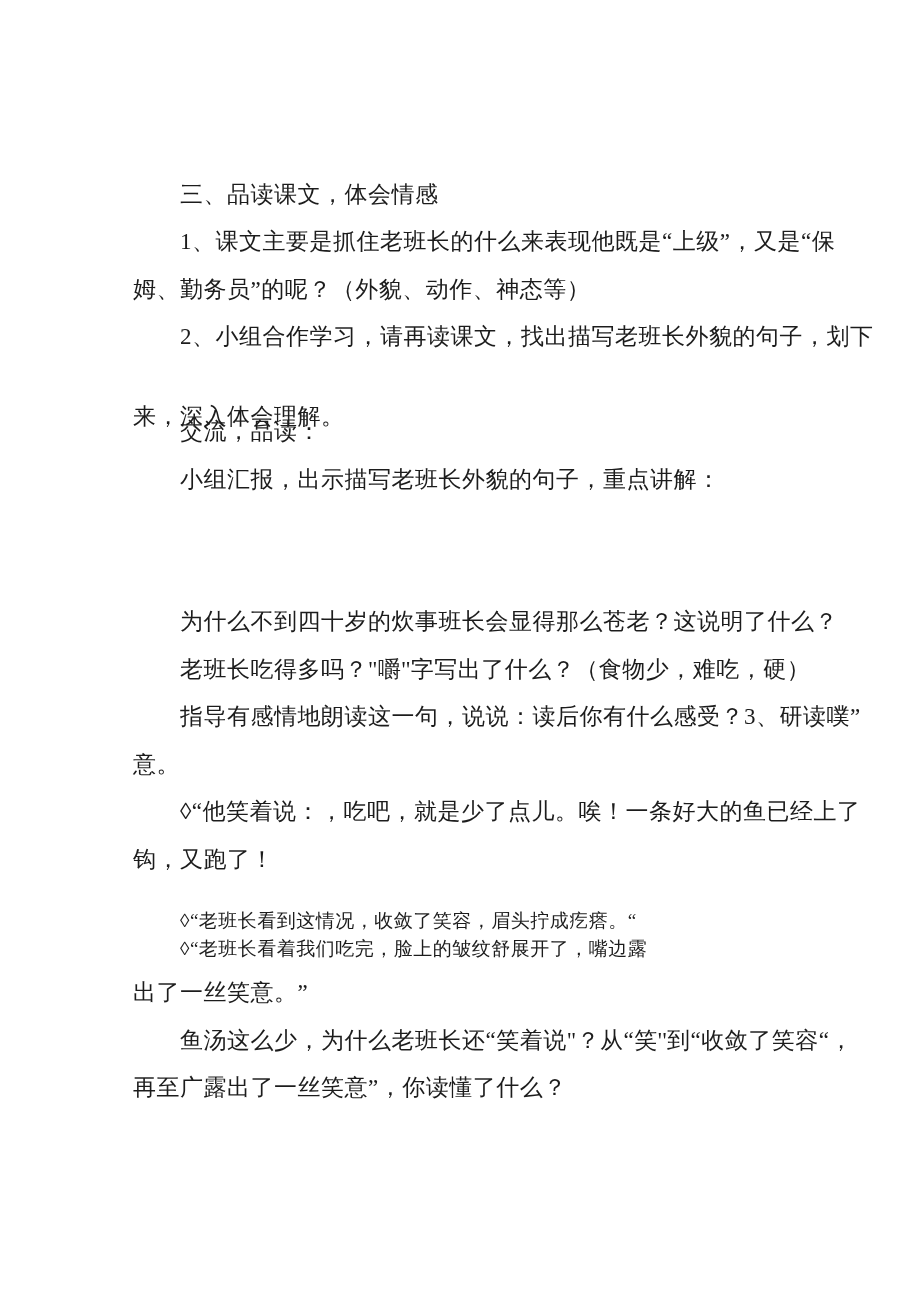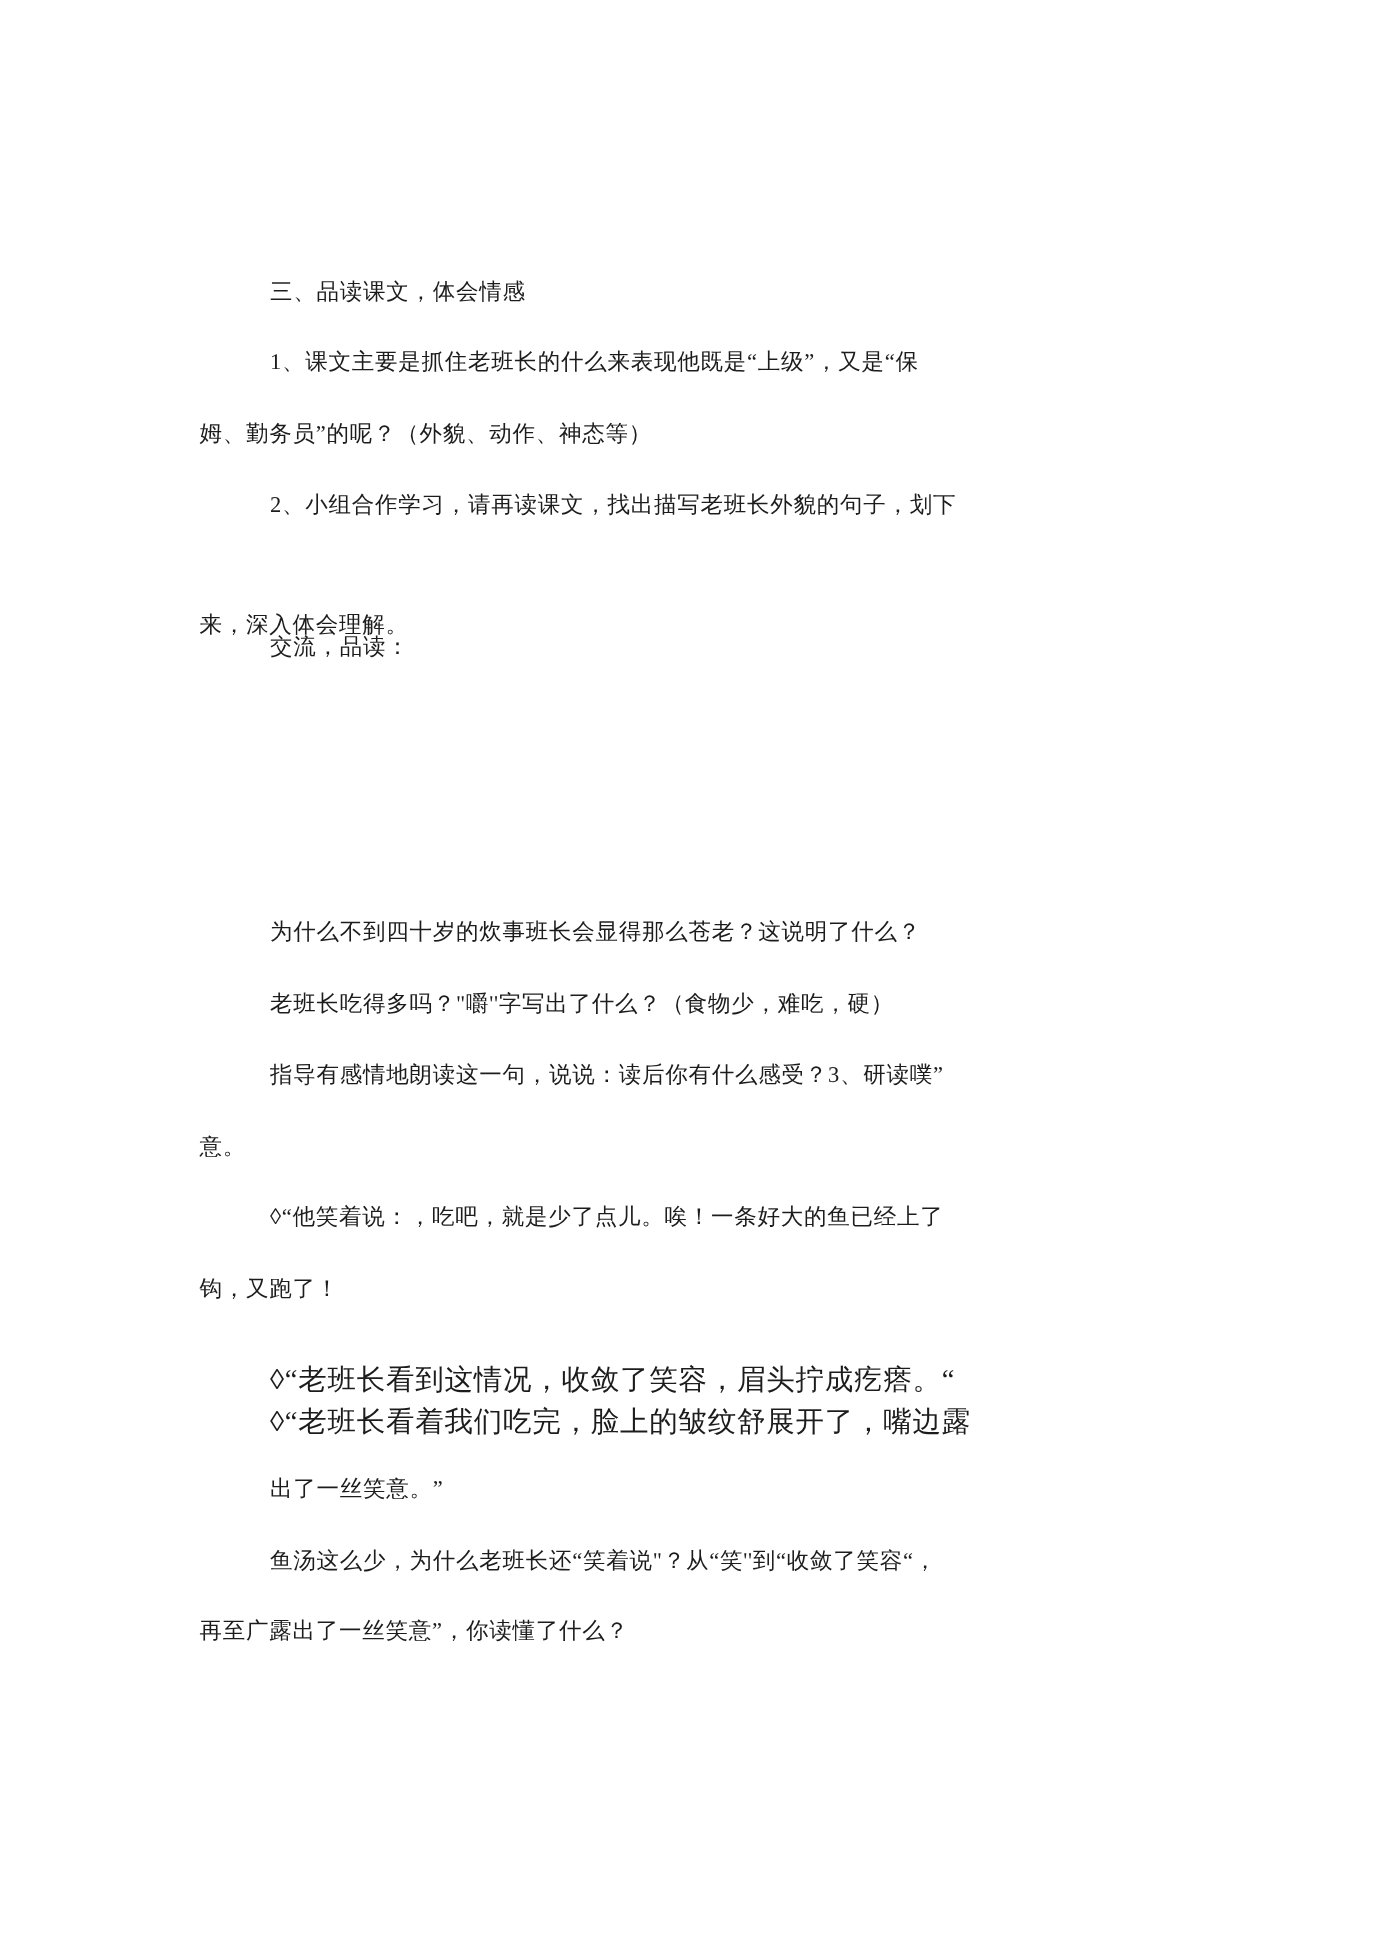--- a/index.html
+++ b/index.html
@@ -15,21 +15,21 @@
   }
   .page {
     position: relative;
     width: 920px;
     height: 1301px;
     background: #ffffff;
   }
   .ln {
     position: absolute;
     white-space: nowrap;
-    font-size: 15px;
+    font-size: 23px;
     color: #1c1c1c;
     letter-spacing: 0.5px;
     line-height: 26px;
   }
   .ind   { left: 180px; }  
   .flush { left: 133px; }  
   .sm    { font-size: 19px; letter-spacing: 0.5px; }  
 
   .l0  { top: 182px; }
   .l1  { top: 229px; }
@@ -41,34 +41,35 @@
   .l7  { top: 514px; }
   .l8  { top: 562px; }
   .l9  { top: 609px; }
   .l10 { top: 657px; }
   .l11 { top: 704px; }
   .l12 { top: 752px; }
   .l13 { top: 799px; }
   .l14 { top: 847px; }
   .l15 { top: 908px; }
   .l16 { top: 936px; }
-  .l17 { top: 980px; margin-left: 47px; }
+  .l17 { top: 980px; }
   .l18 { top: 1028px; }
   .l19 { top: 1075px; }
 </style>
 </head>
 <body>
 
 <div class="page">
   <div class="ln ind   l0">三、品读课文，体会情感</div>
   <div class="ln ind   l1">1、课文主要是抓住老班长的什么来表现他既是“上级”，又是“保</div>
   <div class="ln flush l2">姆、勤务员”的呢？（外貌、动作、神态等）</div>
   <div class="ln ind   l3">2、小组合作学习，请再读课文，找出描写老班长外貌的句子，划下</div>
   <div class="ln flush l4">来，深入体会理解。</div>
   <div class="ln ind   l5">交流，品读：</div>
+  <div class="ln ind   l6">小组汇报，出示描写老班长外貌的句子，重点讲解：</div>
   <div class="ln ind   l9">为什么不到四十岁的炊事班长会显得那么苍老？这说明了什么？</div>
   <div class="ln ind   l10">老班长吃得多吗？"嚼''字写出了什么？（食物少，难吃，硬）</div>
   <div class="ln ind   l11">指导有感情地朗读这一句，说说：读后你有什么感受？3、研读噗”</div>
   <div class="ln flush l12">意。</div>
   <div class="ln ind   l13">◊“他笑着说：，吃吧，就是少了点儿。唉！一条好大的鱼已经上了</div>
   <div class="ln flush l14">钩，又跑了！</div>
   <div class="ln ind sm l16">◊“老班长看着我们吃完，脸上的皱纹舒展开了，嘴边露</div>
   <div class="ln ind sm l15">◊“老班长看到这情况，收敛了笑容，眉头拧成疙瘩。“</div>
   <div class="ln flush l17">出了一丝笑意。”</div>
   <div class="ln ind   l18">鱼汤这么少，为什么老班长还“笑着说"？从“笑''到“收敛了笑容“，</div>

